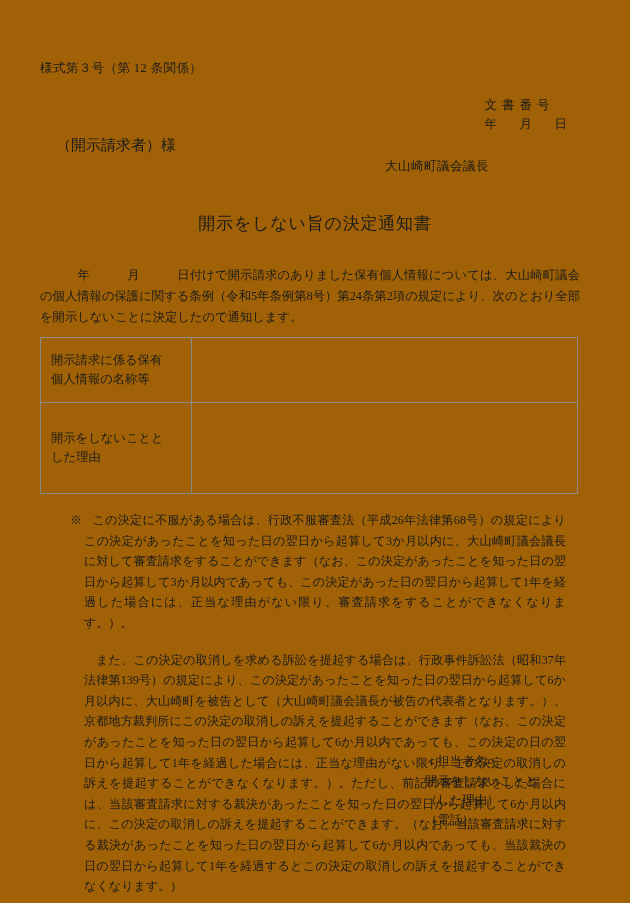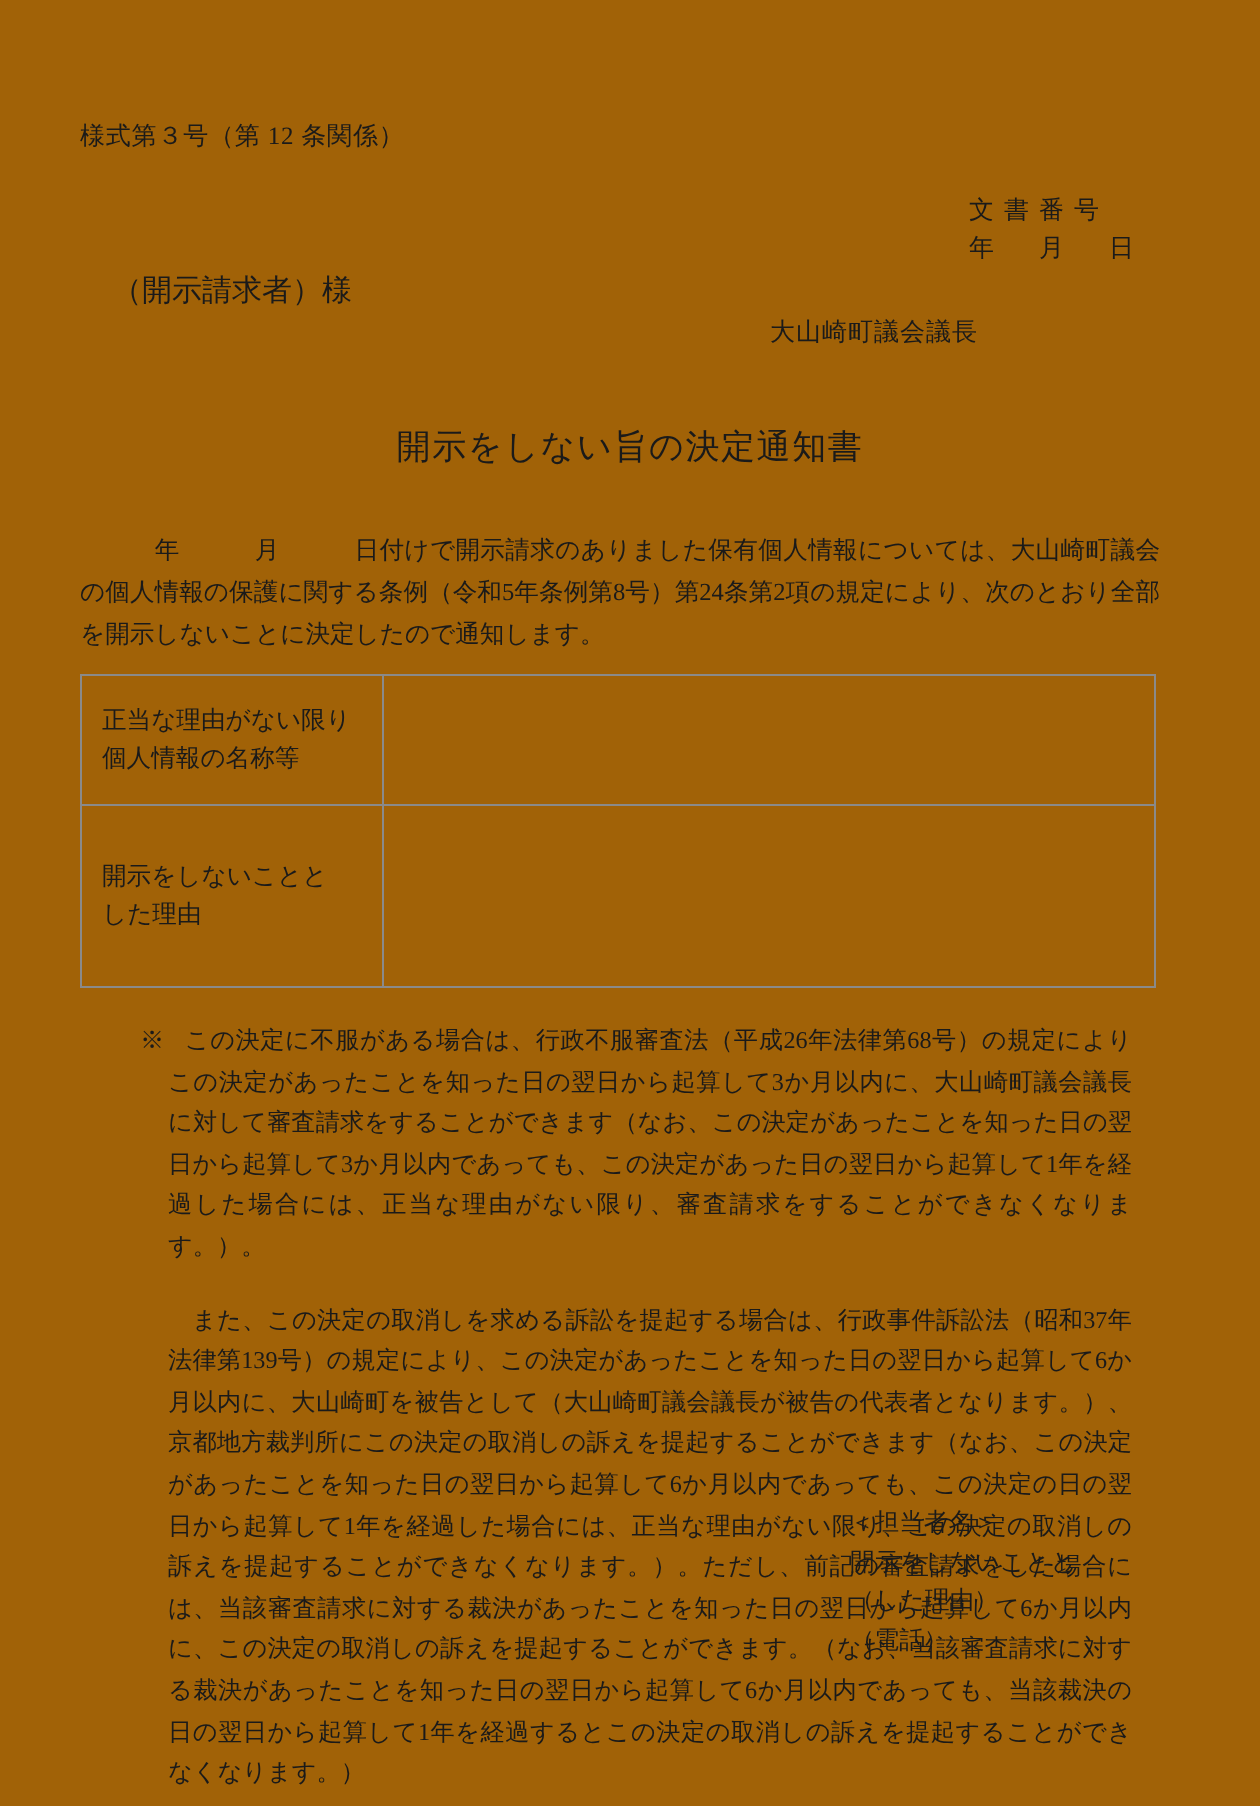--- a/index.html
+++ b/index.html
@@ -164,21 +164,21 @@
   <div class="issuer">大山崎町議会議長</div>
 
   <div class="doc-title">開示をしない旨の決定通知書</div>
 
   <div class="body-para">　　　年　　　月　　　日付けで開示請求のありました保有個人情報については、大山崎町議会の個人情報の保護に関する条例（令和5年条例第8号）第24条第2項の規定により、次のとおり全部を開示しないことに決定したので通知します。</div>
 
   <table class="info-table">
     <tbody>
       <tr class="row-name">
         <td class="label">
-          <div class="label-line">正当な理由がない限り</div>
+          <div class="label-line">開示請求に係る保有</div>
           <div class="label-line">個人情報の名称等</div>
         </td>
         <td class="value"></td>
       </tr>
       <tr class="row-reason">
         <td class="label">
           <div class="label-line">開示をしないことと</div>
           <div class="label-line">した理由</div>
         </td>
         <td class="value"></td>

